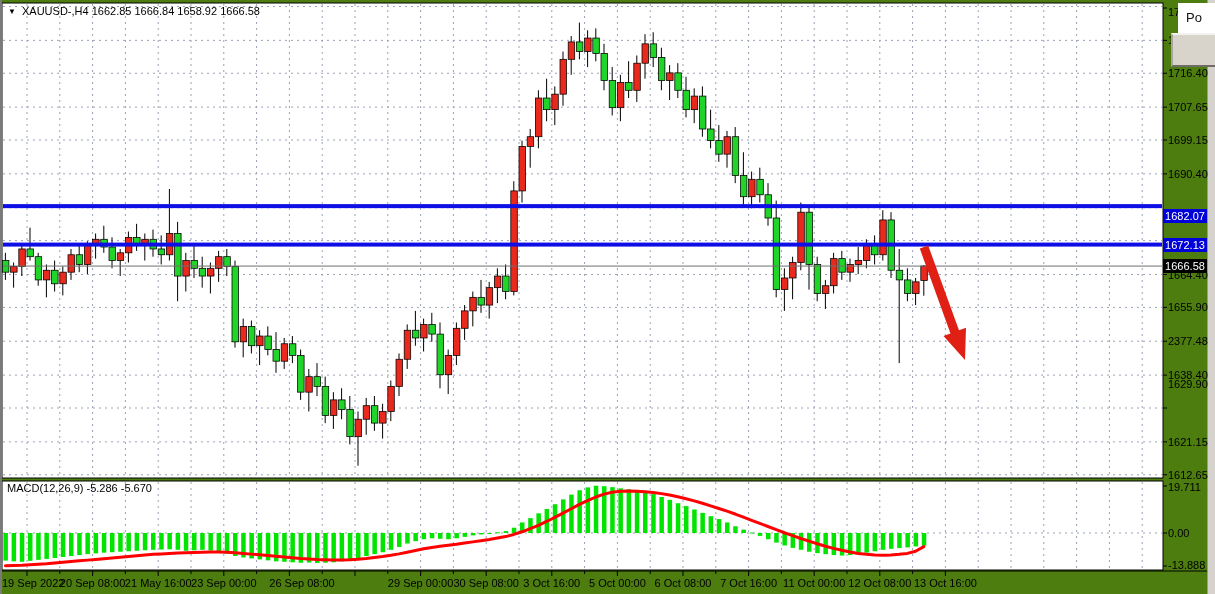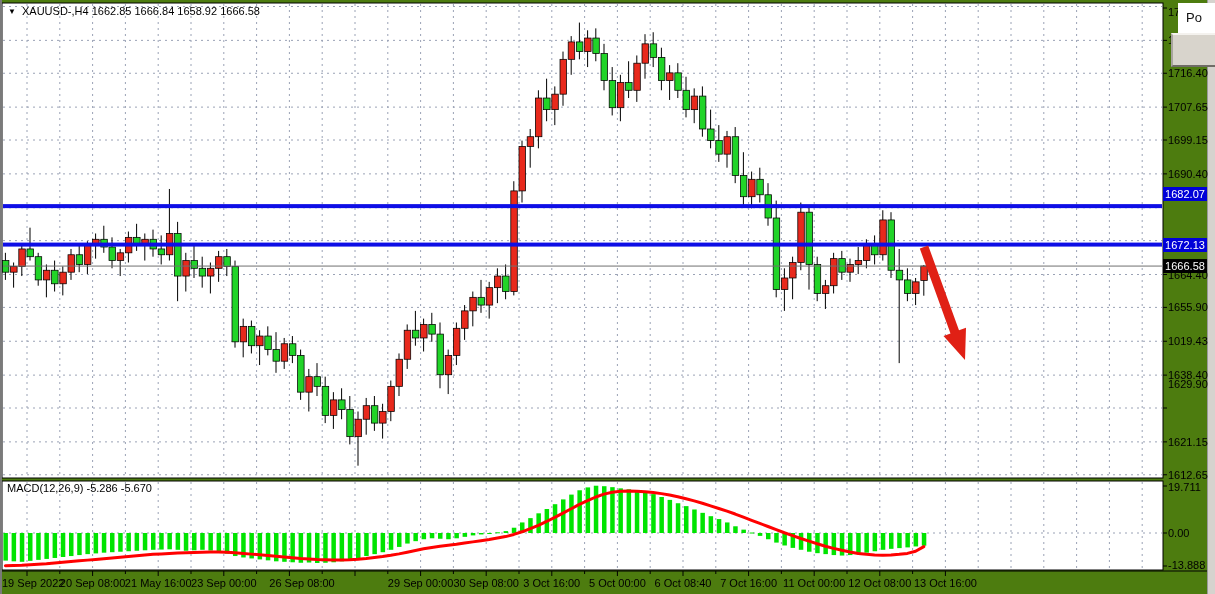--- a/index.html
+++ b/index.html
@@ -529,21 +529,21 @@
 
   <div id="price-axis">
       <div class="axis-label" style="left: 1168px; top: 12px;">1733.65</div>
       <div class="axis-label" style="left: 1168px; top: 40.365px;">1724.90</div>
       <div class="axis-label" style="left: 1168px; top: 73.26px;">1716.40</div>
       <div class="axis-label" style="left: 1168px; top: 107.123px;">1707.65</div>
       <div class="axis-label" style="left: 1168px; top: 140.017px;">1699.15</div>
       <div class="axis-label" style="left: 1168px; top: 173.88px;">1690.40</div>
       <div class="axis-label" style="left: 1168px; top: 274.5px;">1664.40</div>
       <div class="axis-label" style="left: 1168px; top: 307.395px;">1655.90</div>
-      <div class="axis-label" style="left: 1168px; top: 341.257px;">1019.43</div>
+      <div class="axis-label" style="left: 1168px; top: 341.257px;">2377.48</div>
       <div class="axis-label" style="left: 1168px; top: 375.12px;">1638.40</div>
       <div class="axis-label" style="left: 1168px; top: 384px;">1629.90</div>
       <div class="axis-label" style="left: 1168px; top: 441.877px;">1621.15</div>
       <div class="axis-label" style="left: 1168px; top: 474.772px;">1612.65</div>
     </div>
   <div id="macd-axis">
       <div class="axis-label" style="left: 1168px; top: 487px;">19.711</div>
       <div class="axis-label" style="left: 1168px; top: 533px;">0.00</div>
       <div class="axis-label" style="left: 1168px; top: 565px;">-13.888</div>
     </div>
@@ -551,28 +551,28 @@
       <div class="time-label" style="left: 2px; transform: none;">19 Sep 2022</div>
       <div class="time-label" style="left: 92.6px;">20 Sep 08:00</div>
       <div class="time-label" style="left: 158.2px;">21 May 16:00</div>
       <div class="time-label" style="left: 223.8px;">23 Sep 00:00</div>
       <div class="time-label" style="left: 302px;">26 Sep 08:00</div>
       <div class="time-label" style="left: 343px; margin-top: 40px;">27 Sep 16:00</div>
       <div class="time-label" style="left: 420.6px; text-align: center;">29 Sep 00:00</div>
       <div class="time-label" style="left: 486.2px;">30 Sep 08:00</div>
       <div class="time-label" style="left: 551.8px;">3 Oct 16:00</div>
       <div class="time-label" style="left: 617.4px;">5 Oct 00:00</div>
-      <div class="time-label" style="left: 683px;">6 Oct 08:40</div>
+      <div class="time-label" style="left: 683px;">6 Oct 08:00</div>
       <div class="time-label" style="left: 748.6px;">7 Oct 16:00</div>
       <div class="time-label" style="left: 814.2px;">11 Oct 00:00</div>
       <div class="time-label" style="left: 879.8px;">12 Oct 08:00</div>
       <div class="time-label" style="left: 945.4px;">13 Oct 16:00</div>
     </div>
   <div id="line-labels">
-      <div class="price-box blue" style="top: 194px; text-align: center;">1682.07</div>
+      <div class="price-box blue" style="top: 216px; text-align: center;">1682.07</div>
       <div class="price-box blue" style="top: 244.585px;">1672.13</div>
       <div class="price-box black" style="top: 266.063px;">1666.58</div>
     </div>
 
   <div id="popup">
     <span id="popup-text">Po</span>
   </div>
   <div id="popup-btn"></div>
 </div>
 

